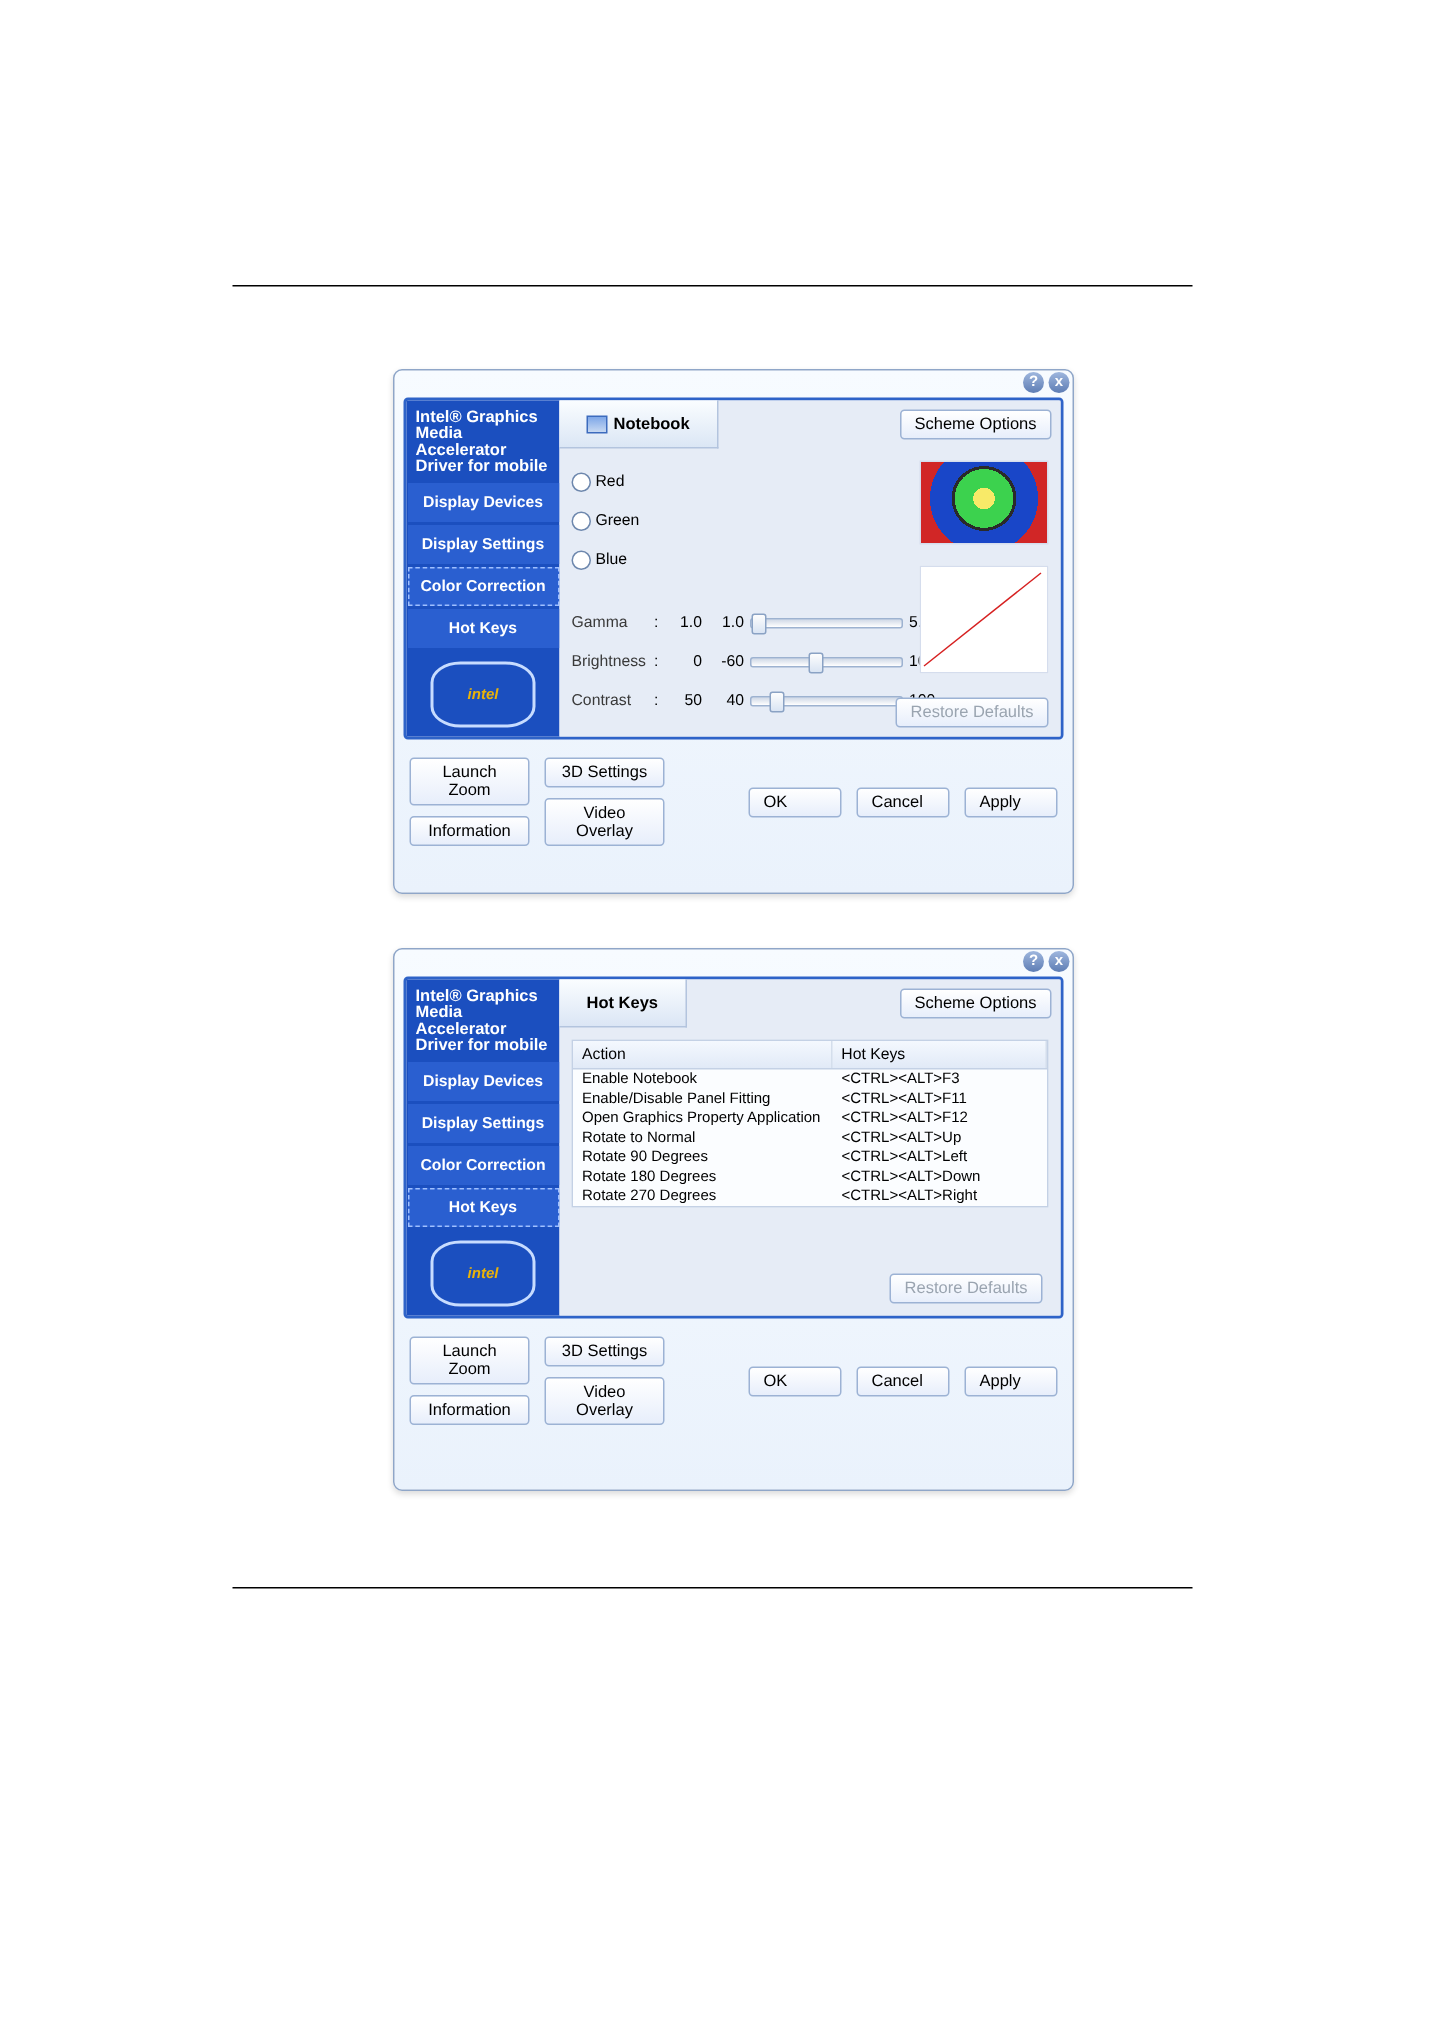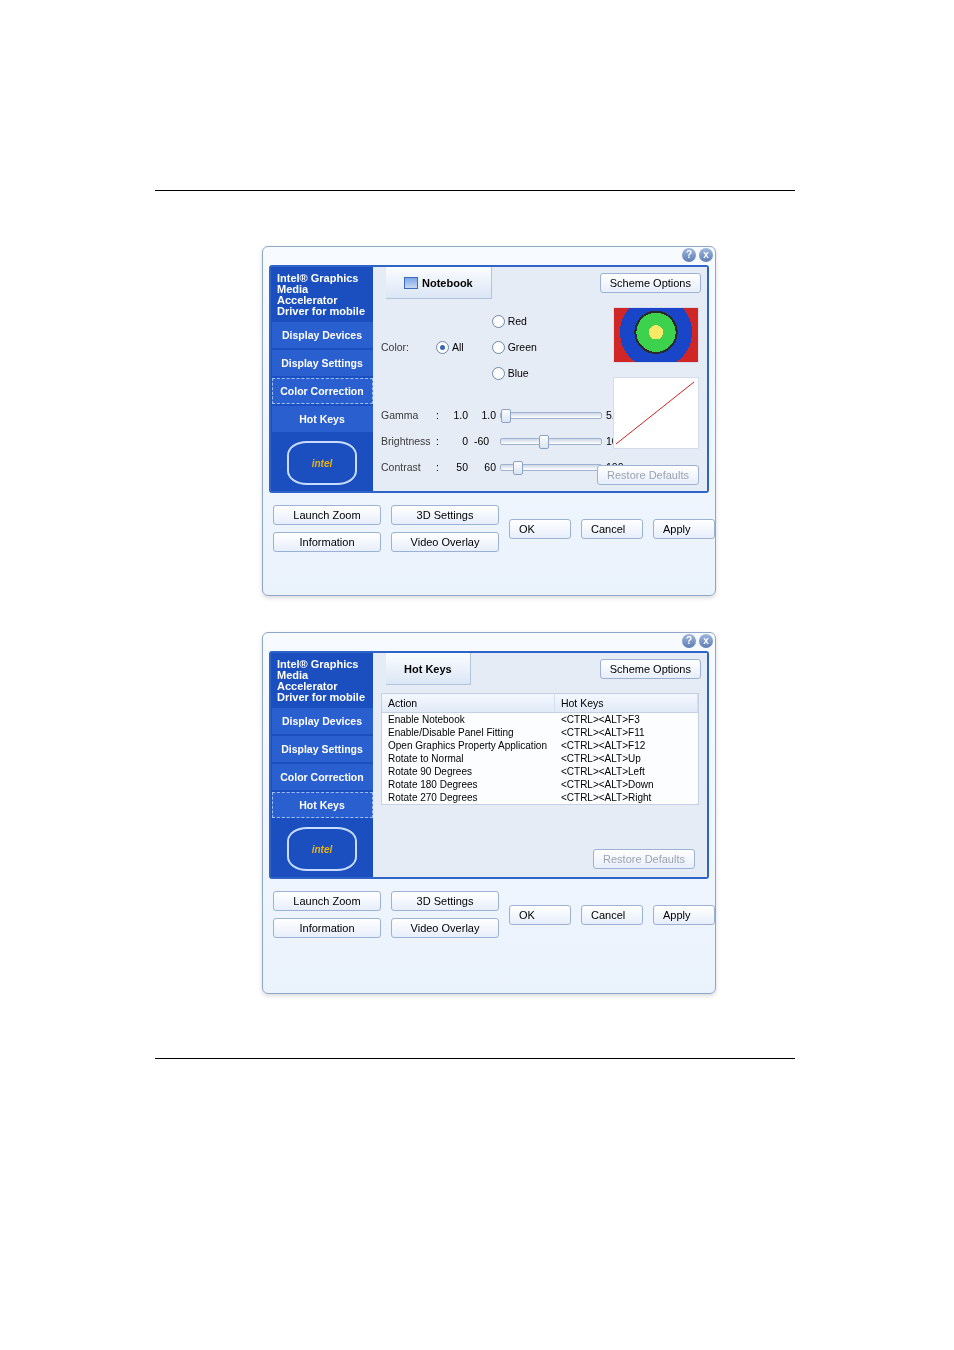--- a/index.html
+++ b/index.html
@@ -8,41 +8,41 @@
 .dialog{position:absolute;left:262px;width:452px;background:linear-gradient(#f7fbff,#eaf2fc);border:1px solid #8fa6c8;border-radius:6px;box-shadow:0 2px 4px rgba(0,0,0,.15)}
 .titlebar{height:16px;display:flex;justify-content:flex-end;align-items:center;padding:0 2px;gap:3px}
 .tb-btn{width:14px;height:14px;border-radius:50%;background:linear-gradient(#9fb7de,#5e7db4);color:#fff;font-size:10px;line-height:13px;text-align:center;font-weight:bold;cursor:pointer}
 .inner{margin:2px 6px 6px;border:2px solid #2e63c8;border-radius:3px;display:flex;background:#fff}
 .sidebar{width:102px;background:#1b4fbf;color:#fff;display:flex;flex-direction:column;align-items:center;padding:4px 0 6px}
 .brand{color:#fff;font-size:11px;line-height:11px;font-weight:bold;padding:2px 6px 4px;width:90px}
 .navbtn{background:#2a5fd0;border:1px dashed transparent;width:95px;color:#fff;font-weight:bold;font-size:10.5px;padding:6px 2px;margin:1px 3px;text-align:center;cursor:pointer}
 .navbtn.sel{border:1px dashed #9fc0ff}
 .logo{margin-top:8px;width:66px;height:40px;border-radius:20px/14px;border:2px solid #c7dcff;display:flex;align-items:center;justify-content:center;color:#eab308;font-style:italic;font-weight:bold;font-size:10px}
 .content{flex:1;background:#e6ecf6;position:relative}
-.htab{position:absolute;left:13px;top:0;display:flex;height:32px}
+.htab{position:absolute;left:0;top:0;display:flex;height:32px}
 .htab .tab{padding:8px 18px;background:linear-gradient(#fafdff,#dbe6f5);border-right:1px solid #b3c4de;border-bottom:1px solid #b3c4de;font-weight:bold;display:flex;align-items:center;gap:4px}
 .mon-icon{width:12px;height:10px;background:linear-gradient(#7ea7e8,#c6d8f2);border:1px solid #3c6bbd}
 .scheme{position:absolute;right:6px;top:6px}
 .wbtn{background:linear-gradient(#fff,#e7eefb);border:1px solid #9cb2d4;border-radius:3px;padding:3px 9px;font-size:11px;cursor:pointer}
 .wbtn.dis{color:#9aa4b0}
 .body{position:absolute;left:8px;right:8px;top:40px;bottom:6px}
 .row{display:flex;align-items:center;margin:2px 0;height:24px;font-size:10.5px}
 .row .lab{width:55px;color:#3a3a3a}
 .row .val{width:26px;text-align:right;margin-right:6px}
 .slider{position:relative;flex:0 0 100px;height:5px;background:linear-gradient(#cfd8e6,#fff);border:1px solid #9db2d0;border-radius:2px;margin:0 4px}
 .thumb{position:absolute;top:-4px;width:8px;height:12px;background:linear-gradient(#fdfdfd,#d9e4f3);border:1px solid #8aa2c4;border-radius:2px}
 .radio{width:11px;height:11px;border-radius:50%;border:1px solid #6d87ad;background:#fff;display:inline-flex;align-items:center;justify-content:center;margin-right:3px}
 .radio.on::after{content:"";width:5px;height:5px;border-radius:50%;background:#3b65af}
 .cols{display:flex;gap:28px}
 .preview{position:absolute;right:0;top:0;width:84px;height:54px;border:1px solid #d5dded;background:radial-gradient(circle at 50% 45%,#f8ea68 0 14%,#3cd24e 14% 38%,#2a2a2a 38% 42%,#1946c8 42% 70%,#d12626 70% 100%)}
 .curve{position:absolute;right:0;top:70px;width:84px;height:70px;border:1px solid #d5dded;background:#fff}
 .curve svg{width:100%;height:100%}
 .bottom{padding:6px 10px 10px;display:flex;align-items:center;gap:10px}
 .bcol{display:flex;flex-direction:column;gap:7px}
-.bcol .wbtn{width:108px;text-align:center}
+.bcol .wbtn{width:80px;text-align:center}
 .okrow{margin-left:auto;display:flex;gap:10px}
 .okrow .wbtn{width:62px;text-align:left}
 .chk{width:11px;height:11px;border:1px solid #6d87ad;background:#fff;display:inline-flex;align-items:center;justify-content:center;margin-right:4px}
 .chk.on::after{content:"✓";font-size:10px;color:#2b5aa8;line-height:10px}
 .tbl{border:1px solid #c4d1e5;background:#fbfdff}
 .tbl .hdr{display:flex;background:linear-gradient(#f4f8fe,#e1eaf7);border-bottom:1px solid #c4d1e5}
 .tbl .hdr div{padding:3px 6px;font-size:10.5px;border-right:1px solid #d4deec}
 .tbl .tr{display:flex;font-size:10px}
 .tbl .tr div{padding:1px 6px}
 .c1{width:172px}.c2{width:140px}
@@ -73,25 +73,20 @@
     <div class="content">
       <div class="htab">
         <div class="tab">
               <span class="mon-icon"></span>
               <span>Notebook</span>
             </div>
       </div>
       <div class="scheme"><button class="wbtn">Scheme Options</button></div>
       <div class="body">
         <div class="cols">
-          <div class="row" style="height:auto">
-            <span class="lab">Color:</span>
-            <span class="radio on"></span>
-                <span>All</span>
-          </div>
           <div>
             <div class="row">
                   <span class="radio"></span>
                   <span>Red</span>
                 </div>
             <div class="row">
                   <span class="radio"></span>
                   <span>Green</span>
                 </div>
             <div class="row">
@@ -108,31 +103,31 @@
           <span style="width:22px;text-align:right">1.0</span>
           <div class="slider">
                 <div class="thumb" style="left:0%"></div>
               </div>
           <span>5.0</span>
         </div>
         <div class="row">
           <span class="lab">Brightness</span>
           <span style="width:6px">:</span>
           <span class="val">0</span>
-          <span style="width:22px;">-60</span>
+          <span style="width:22px;text-align:right">-60</span>
           <div class="slider">
                 <div class="thumb" style="left:38%"></div>
               </div>
           <span>100</span>
         </div>
         <div class="row">
           <span class="lab">Contrast</span>
           <span style="width:6px">:</span>
           <span class="val">50</span>
-          <span style="width:22px;text-align:right">60</span>
+          <span style="width:22px;text-align:right">40</span>
           <div class="slider">
                 <div class="thumb" style="left:12%"></div>
               </div>
           <span>100</span>
         </div>
         <div class="preview"></div>
         <div class="curve"><svg>
                 <line x1="2" y1="66" x2="80" y2="4" stroke="#d62020" stroke-width="1"></line>
               </svg></div>
         <button class="wbtn dis" style="position:absolute;right:0;bottom:0">Restore Defaults</button>

